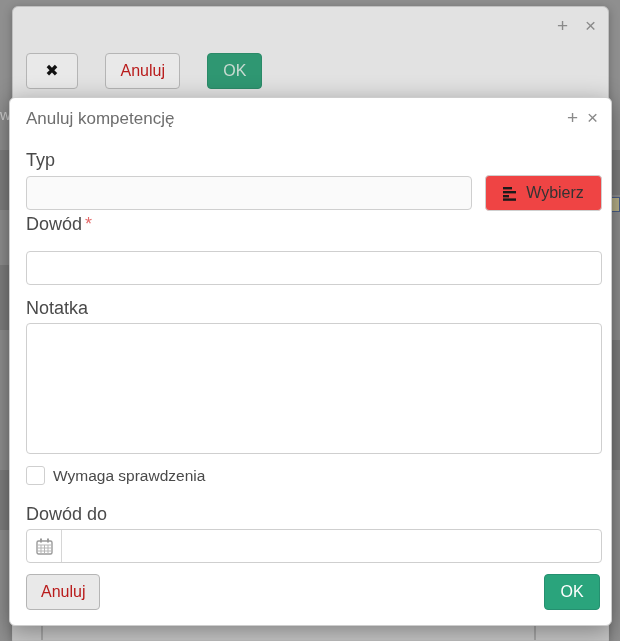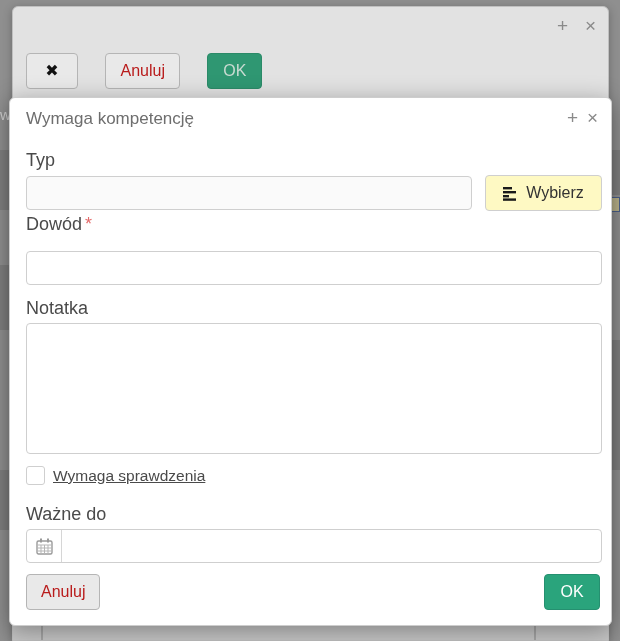--- a/index.html
+++ b/index.html
@@ -71,27 +71,27 @@
   .field-label { position:absolute; left:16px; font-size:18px; color:#4a4a4a; }
   .req { color:#e36a6a; margin-left:3px; }
   .tbox {
     position:absolute; border:1px solid #cfcfcf; border-radius:4px;
     background:#fff; font-size:15px; color:#333; padding:0 8px;
     outline:none; font-family:inherit;
   }
   .typ-input { left:16px; top:78px; width:446px; height:34px; background:#fafafa; }
   .btn-wybierz {
     position:absolute; left:475px; top:77px; width:117px; height:36px;
-    background:#fef9c3; border:1px solid #cfcfcf; border-radius:4px;
+    background:#ef4444; border:1px solid #cfcfcf; border-radius:4px;
     font-size:16px; color:#333; cursor:pointer;
     display:flex; align-items:center; justify-content:center; gap:8px;text-align:center;
   }
   .dowod-input { left:16px; top:153px; width:576px; height:34px; }
   .notatka-area { left:16px; top:225px; width:576px; height:131px; resize:none; padding:6px 8px; }
-  .check-row { position:absolute; left:16px; top:368px; display:flex; align-items:center; cursor:pointer;text-decoration:underline; }
+  .check-row { position:absolute; left:16px; top:368px; display:flex; align-items:center; cursor:pointer; }
   .checkbox {
     width:19px; height:19px; border:1px solid #cfcfcf; border-radius:3px;
     background:#fff; display:inline-block;
   }
   .check-label { margin-left:8px; font-size:15.5px; color:#4a4a4a; }
   .date-group {
     position:absolute; left:16px; top:431px; width:576px; height:34px;
     border:1px solid #cfcfcf; border-radius:4px; background:#fff;
     display:flex; align-items:stretch;
   }
@@ -129,21 +129,21 @@
     <span class="btn btn-cancel-top">Anuluj</span>
     <span class="btn btn-ok-top">OK</span>
   </div>
   <div class="outer-bottom">
     <div class="vline" style="left:28px;"></div>
     <div class="vline" style="left:521px;"></div>
   </div>
 </div>
 
 <div class="inner-dialog">
-  <div class="inner-title">Wymaga kompetencję</div>
+  <div class="inner-title">Anuluj kompetencję</div>
   <div class="dlg-icon inner-max">+</div>
   <div class="dlg-icon inner-close">×</div>
 
   <div class="field-label" style="top:52px;">Typ</div>
   <input class="tbox typ-input" type="text" value="" style="">
   <button class="btn-wybierz">
     <span>
       <svg width="15" height="15" viewBox="0 0 15 15">
         <rect x="0" y="1" width="9" height="2.4" fill="#1a1a1a"></rect>
         <rect x="0" y="5" width="13" height="2.4" fill="#1a1a1a"></rect>
@@ -160,21 +160,21 @@
   <input class="tbox dowod-input" type="text" value="" style="">
 
   <div class="field-label" style="top:200px;">Notatka</div>
   <textarea class="tbox notatka-area" style=""></textarea>
 
   <div class="check-row">
     <span class="checkbox"></span>
     <span class="check-label">Wymaga sprawdzenia</span>
   </div>
 
-  <div class="field-label" style="top:406px;">Ważne do</div>
+  <div class="field-label" style="top:406px;">Dowód do</div>
   <div class="date-group">
     <span class="date-addon">
       <span>
         <svg width="17" height="17" viewBox="0 0 17 17">
           <rect x="1" y="3" width="15" height="13" rx="1.5" fill="none" stroke="#9a9a9a" stroke-width="1.4"></rect>
           <rect x="4" y="0.5" width="2" height="4" fill="#9a9a9a"></rect>
           <rect x="11" y="0.5" width="2" height="4" fill="#9a9a9a"></rect>
           <path d="M1 7 H16 M1 10 H16 M1 13 H16 M5 7 V16 M8.5 7 V16 M12 7 V16" stroke="#b5b5b5" stroke-width="1"></path>
         </svg>
       </span>

